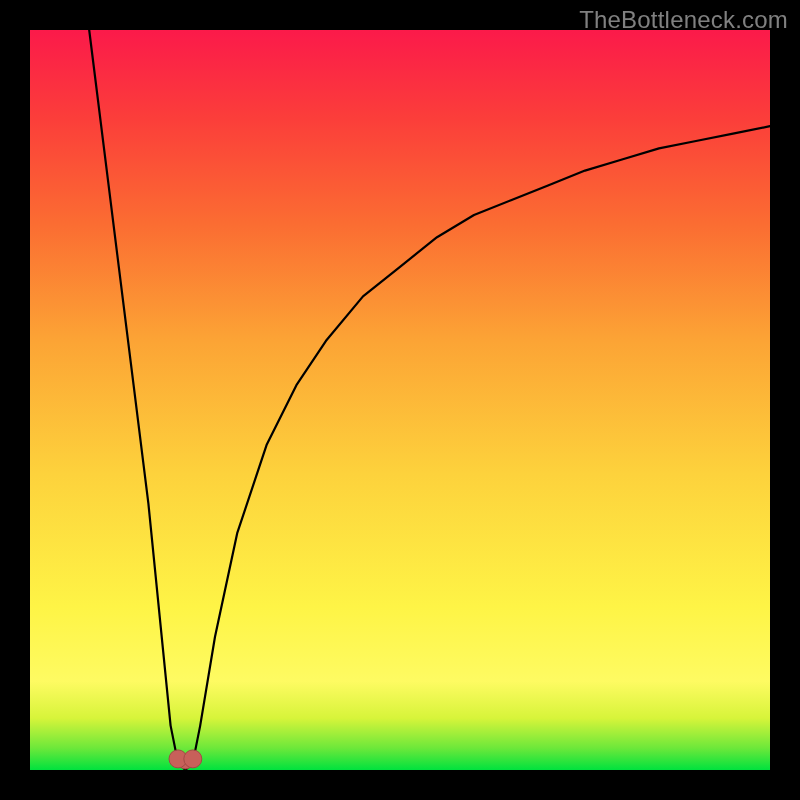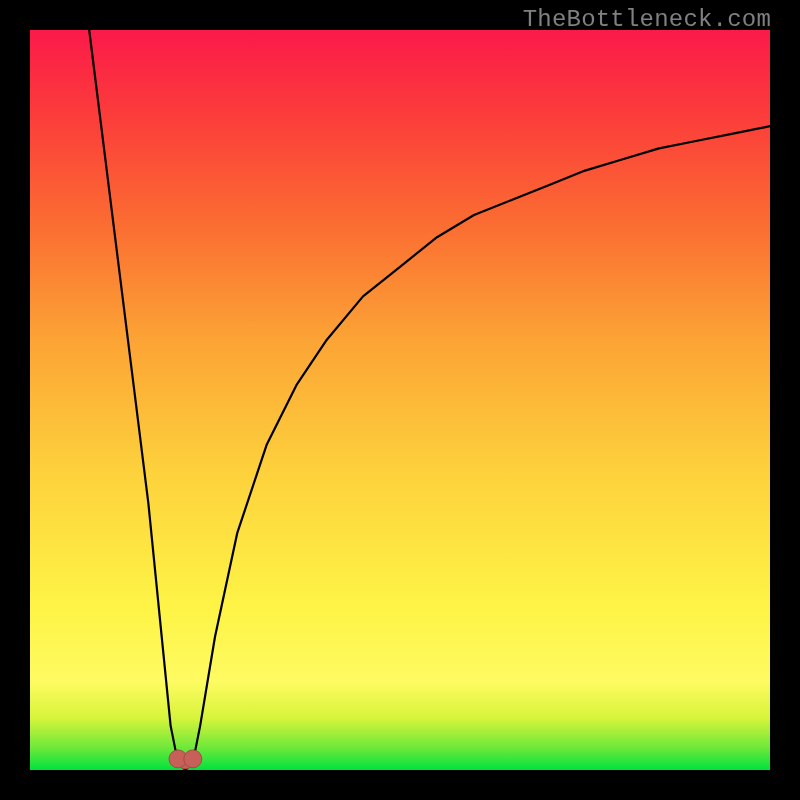--- a/index.html
+++ b/index.html
@@ -36,27 +36,26 @@
       #fdd23c 40%,
       #fca435 58%,
       #fb6c32 74%,
       #fb3e3a 88%,
       #fb1a4a 100%
     );
   }
   .watermark {
     position: absolute;
     top: 6px;
-    right: 29px;
+    right: 12px;
     color: #808080;
     font-size: 24px;
     font-weight: 400;
     letter-spacing: 0.2px;
     user-select: none;
-    font-family: Liberation Mono, monospace;
   }
   svg.curves {
     position: absolute;
     left: 0;
     top: 0;
     width: 740px;
     height: 740px;
     overflow: visible;
   }
   .curve {

